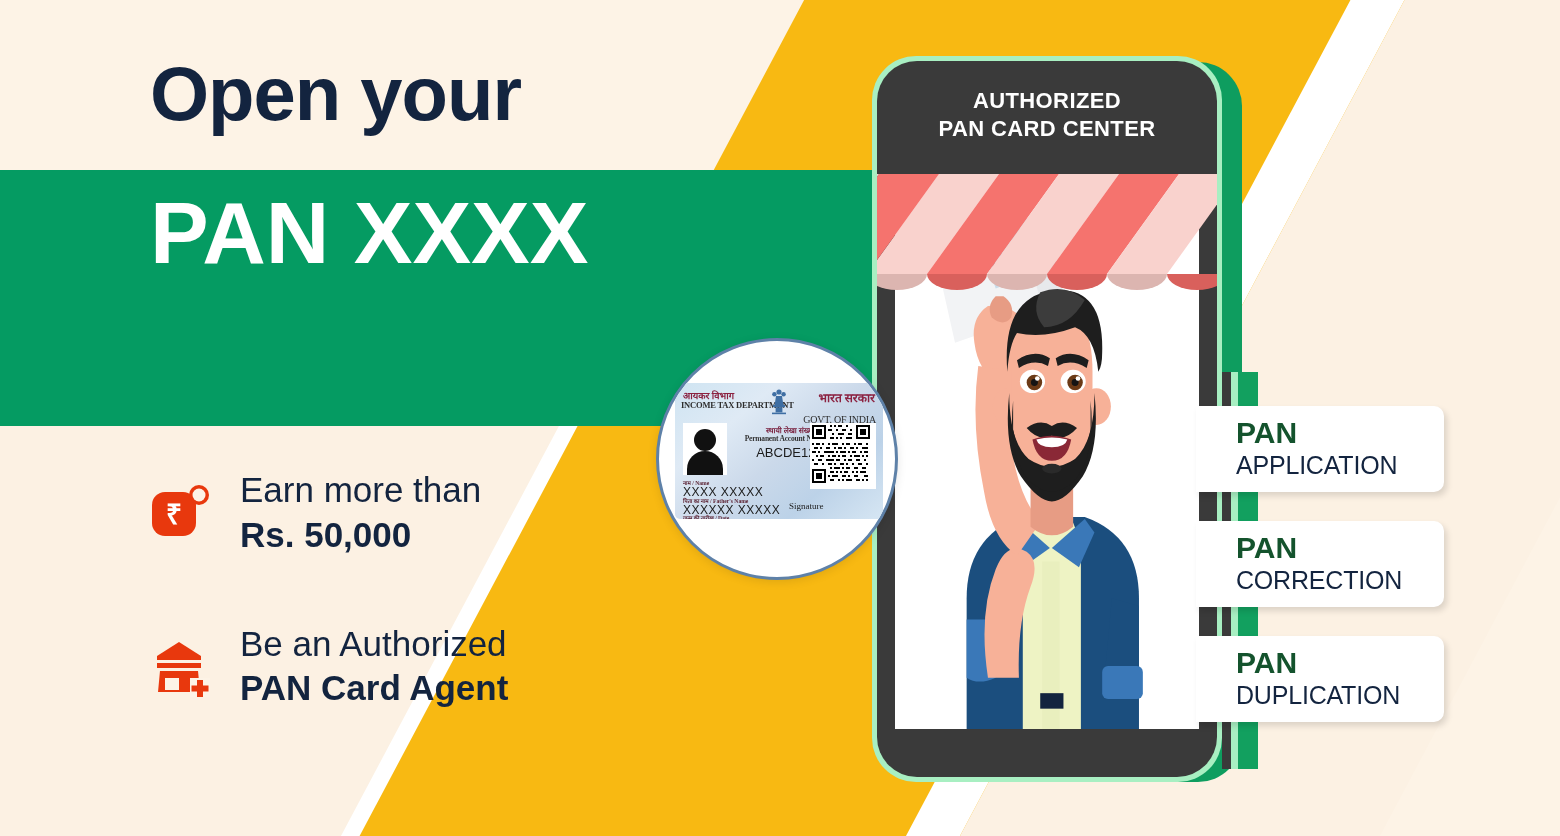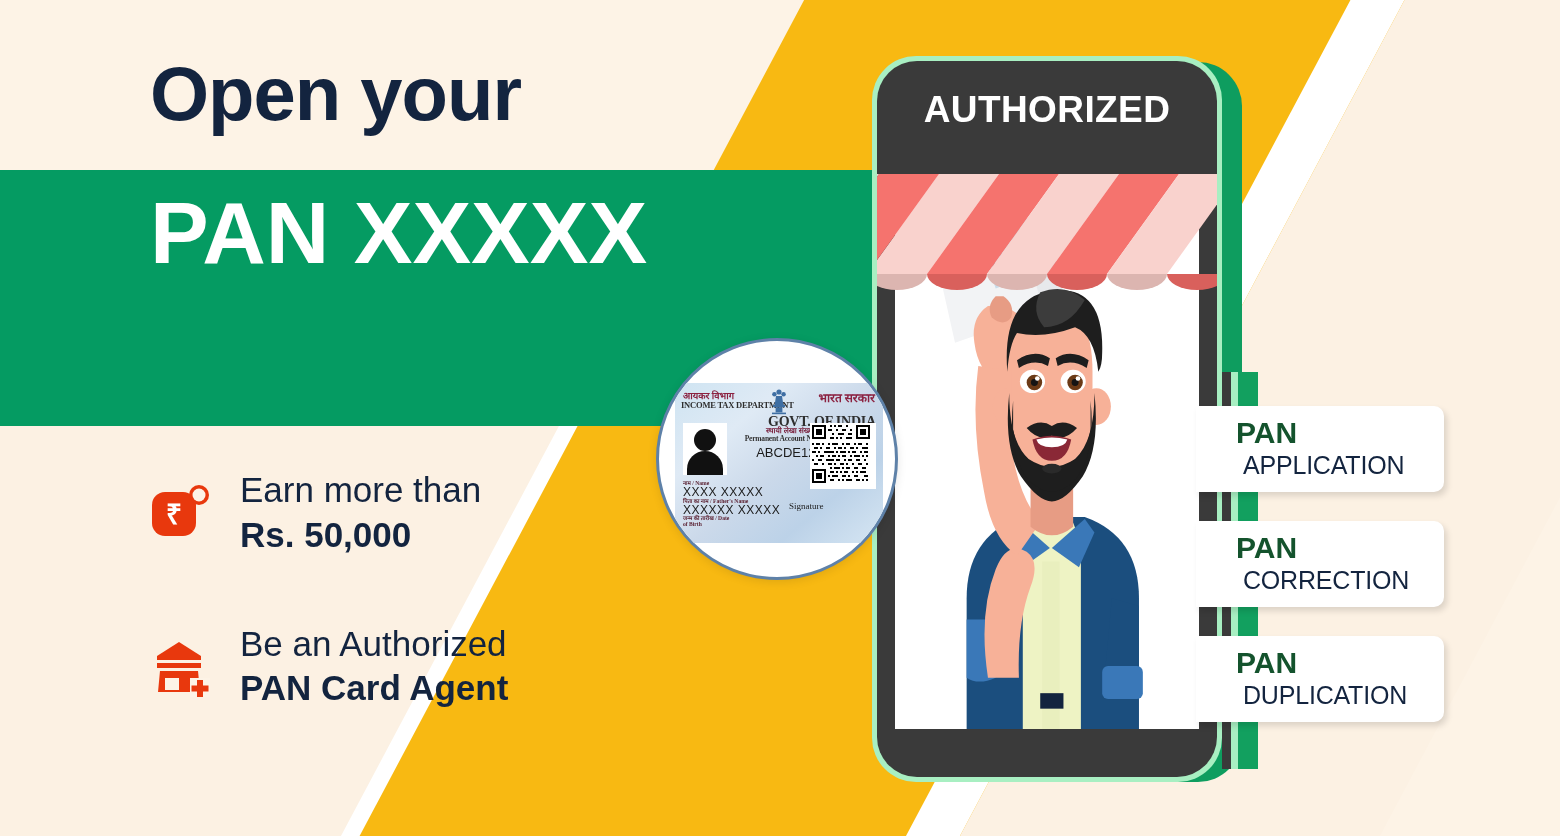--- a/index.html
+++ b/index.html
@@ -66,30 +66,30 @@
 
   
   .magnifier{
     position:absolute;left:656px;top:338px;width:236px;height:236px;
     border-radius:50%;background:#FFFFFF;
     border:3px solid #5E81A8;
     overflow:hidden;
     box-shadow:0 2px 10px rgba(0,0,0,0.10);
   }
   .pancard{
-    position:absolute;left:16px;top:42px;width:208px;height:160px;
+    position:absolute;left:16px;top:42px;width:208px;height:136px;
     border-radius:5px;overflow:hidden;
     background:linear-gradient(140deg,#cfe4f2 0%,#dfeaf5 28%,#cbd9ea 52%,#bcd2e8 74%,#d6e6f3 100%);
     font-family:"Liberation Serif", serif;
   }
   .pc-hdr{position:absolute;top:4px;left:0;width:100%;height:34px;}
   .pc-hi{position:absolute;top:2px;left:8px;font-size:9.5px;color:#8B2140;font-weight:700;}
   .pc-en{position:absolute;top:13px;left:6px;font-size:8.5px;color:#2E2E2E;font-weight:700;letter-spacing:-.2px;}
   .pc-hi-r{position:absolute;top:2px;right:8px;font-size:12px;color:#8B2140;font-weight:700;}
-  .pc-en-r{position:absolute;top:27px;right:7px;font-size:14px;color:#2E2E2E;font-weight:700;letter-spacing:-.2px;}
+  .pc-en-r{position:absolute;top:27px;right:7px;font-size:10px;color:#2E2E2E;font-weight:400;letter-spacing:-.2px;}
   .pc-emblem{position:absolute;top:0px;left:50%;margin-left:-9px;width:18px;height:30px;}
   .pc-photo{position:absolute;left:8px;top:40px;width:44px;height:52px;background:#ffffff;}
   .pc-photo .head{position:absolute;left:11px;top:6px;width:22px;height:22px;border-radius:50%;background:#111;}
   .pc-photo .body{position:absolute;left:4px;top:28px;width:36px;height:24px;border-radius:18px 18px 0 0;background:#111;}
   .pc-sub1{position:absolute;left:62px;top:42px;width:120px;text-align:center;font-size:7.5px;color:#7a2340;font-weight:700;}
   .pc-sub2{position:absolute;left:58px;top:51px;width:128px;text-align:center;font-size:7.5px;color:#333;font-weight:700;letter-spacing:-.2px;}
   .pc-num{position:absolute;left:58px;top:62px;width:128px;text-align:center;font-size:13px;color:#1b1b1b;font-family:"Liberation Sans",sans-serif;}
   .pc-lbl{position:absolute;font-size:5.6px;color:#5b2233;font-weight:700;}
   .pc-val{position:absolute;font-size:12px;color:#1b1b1b;font-family:"Liberation Sans",sans-serif;letter-spacing:.5px;}
   .pc-sig{position:absolute;left:92px;top:118px;font-size:9px;color:#1b1b1b;margin-left:22px;}
@@ -104,21 +104,21 @@
     position:absolute;left:872px;top:56px;width:350px;height:726px;
     border-radius:44px;background:#A8EFC2;padding:5px;box-sizing:border-box;
   }
   .phone-body{
     position:relative;width:100%;height:100%;
     border-radius:40px;background:#3A3A3A;
     padding:0;box-sizing:border-box;overflow:hidden;
   }
   .phone-title{
     position:absolute;top:26px;left:0;width:100%;text-align:center;
-    color:#FFFFFF;font-size:37px;font-weight:800;line-height:1.25;letter-spacing:.4px;
+    color:#FFFFFF;font-size:22px;font-weight:800;line-height:1.25;letter-spacing:.4px;
   }
   .screen{
     position:absolute;left:18px;top:113px;right:18px;bottom:48px;
     background:#FFFFFF;overflow:hidden;
   }
 
   
   .awning{
     position:absolute;left:-60px;top:113px;width:420px;height:128px;
     overflow:visible;z-index:6;
@@ -128,21 +128,21 @@
   .person{position:absolute;left:0;top:0;width:100%;height:100%;}
 
   
   .svc{
     position:absolute;left:1196px;width:248px;height:86px;
     background:#FFFFFF;border-radius:0 10px 10px 0;
     box-shadow:3px 4px 6px rgba(0,0,0,0.13);
     padding:12px 0 0 40px;box-sizing:border-box;
   }
   .svc .t1{font-size:30px;font-weight:800;color:#14532d;line-height:1.0;}
-  .svc .t2{font-size:25px;font-weight:400;color:#13243F;line-height:1.15;margin-top:3px;letter-spacing:-.2px;margin-left:7px;}
+  .svc .t2{font-size:25px;font-weight:400;color:#13243F;line-height:1.15;margin-top:3px;letter-spacing:-.2px;}
   .svc-tab{
     position:absolute;left:1222px;width:40px;height:52px;
   }
   .svc-tab i{position:absolute;top:0;height:100%;display:block;}
   .svc-tab .c1{left:0;width:9px;background:#3A3A3A;}
   .svc-tab .c2{left:9px;width:7px;background:#A8EFC2;}
   .svc-tab .c3{left:16px;width:20px;background:#12A05F;}
 </style>
 </head>
 <body>
@@ -152,21 +152,21 @@
   <div class="bg-cream-lower"></div>
   <div class="bg-white-stripe-2"></div>
   <div class="bg-yellow"></div>
   <div class="bg-white-stripe"></div>
   <div class="bg-cream-right"></div>
 
   <div class="green-band"></div>
 
   <div class="open-your">Open your</div>
   <div class="headline">
-    <div>PAN XXXXX</div>
+    <div>PAN XXXX</div>
   </div>
 
   <div class="bullets">
 
     <div class="bullet">
       <div class="b-icon">
         <svg viewBox="0 0 62 62" width="62" height="62">
           <rect x="2" y="10" width="44" height="44" rx="13" fill="#E8380D"></rect>
           <circle cx="49" cy="13" r="10" fill="#E8380D"></circle>
           <circle cx="49" cy="13" r="6.5" fill="#FDF3E6"></circle>
@@ -199,20 +199,21 @@
 
   </div>
 
   <div class="phone-shadow"></div>
 
   <div class="phone">
     <div class="phone-body">
 
       <div class="phone-title">
         <div>AUTHORIZED</div>
+        <div>PAN CARD CENTER</div>
       </div>
 
       <div class="screen">
 
         <svg class="person" viewBox="0 0 314 565" preserveAspectRatio="xMidYMax meet">
 
           <g>
             <path d="M52 72 L150 36 L176 120 L76 158 Z" fill="#E7E9EC"></path>
             <path d="M44 86 L130 54 L154 134 L62 166 Z" fill="#F2F3F5"></path>
             <path d="M86 56 L150 33 L168 86 L104 110 Z" fill="#C9DCEA"></path>

